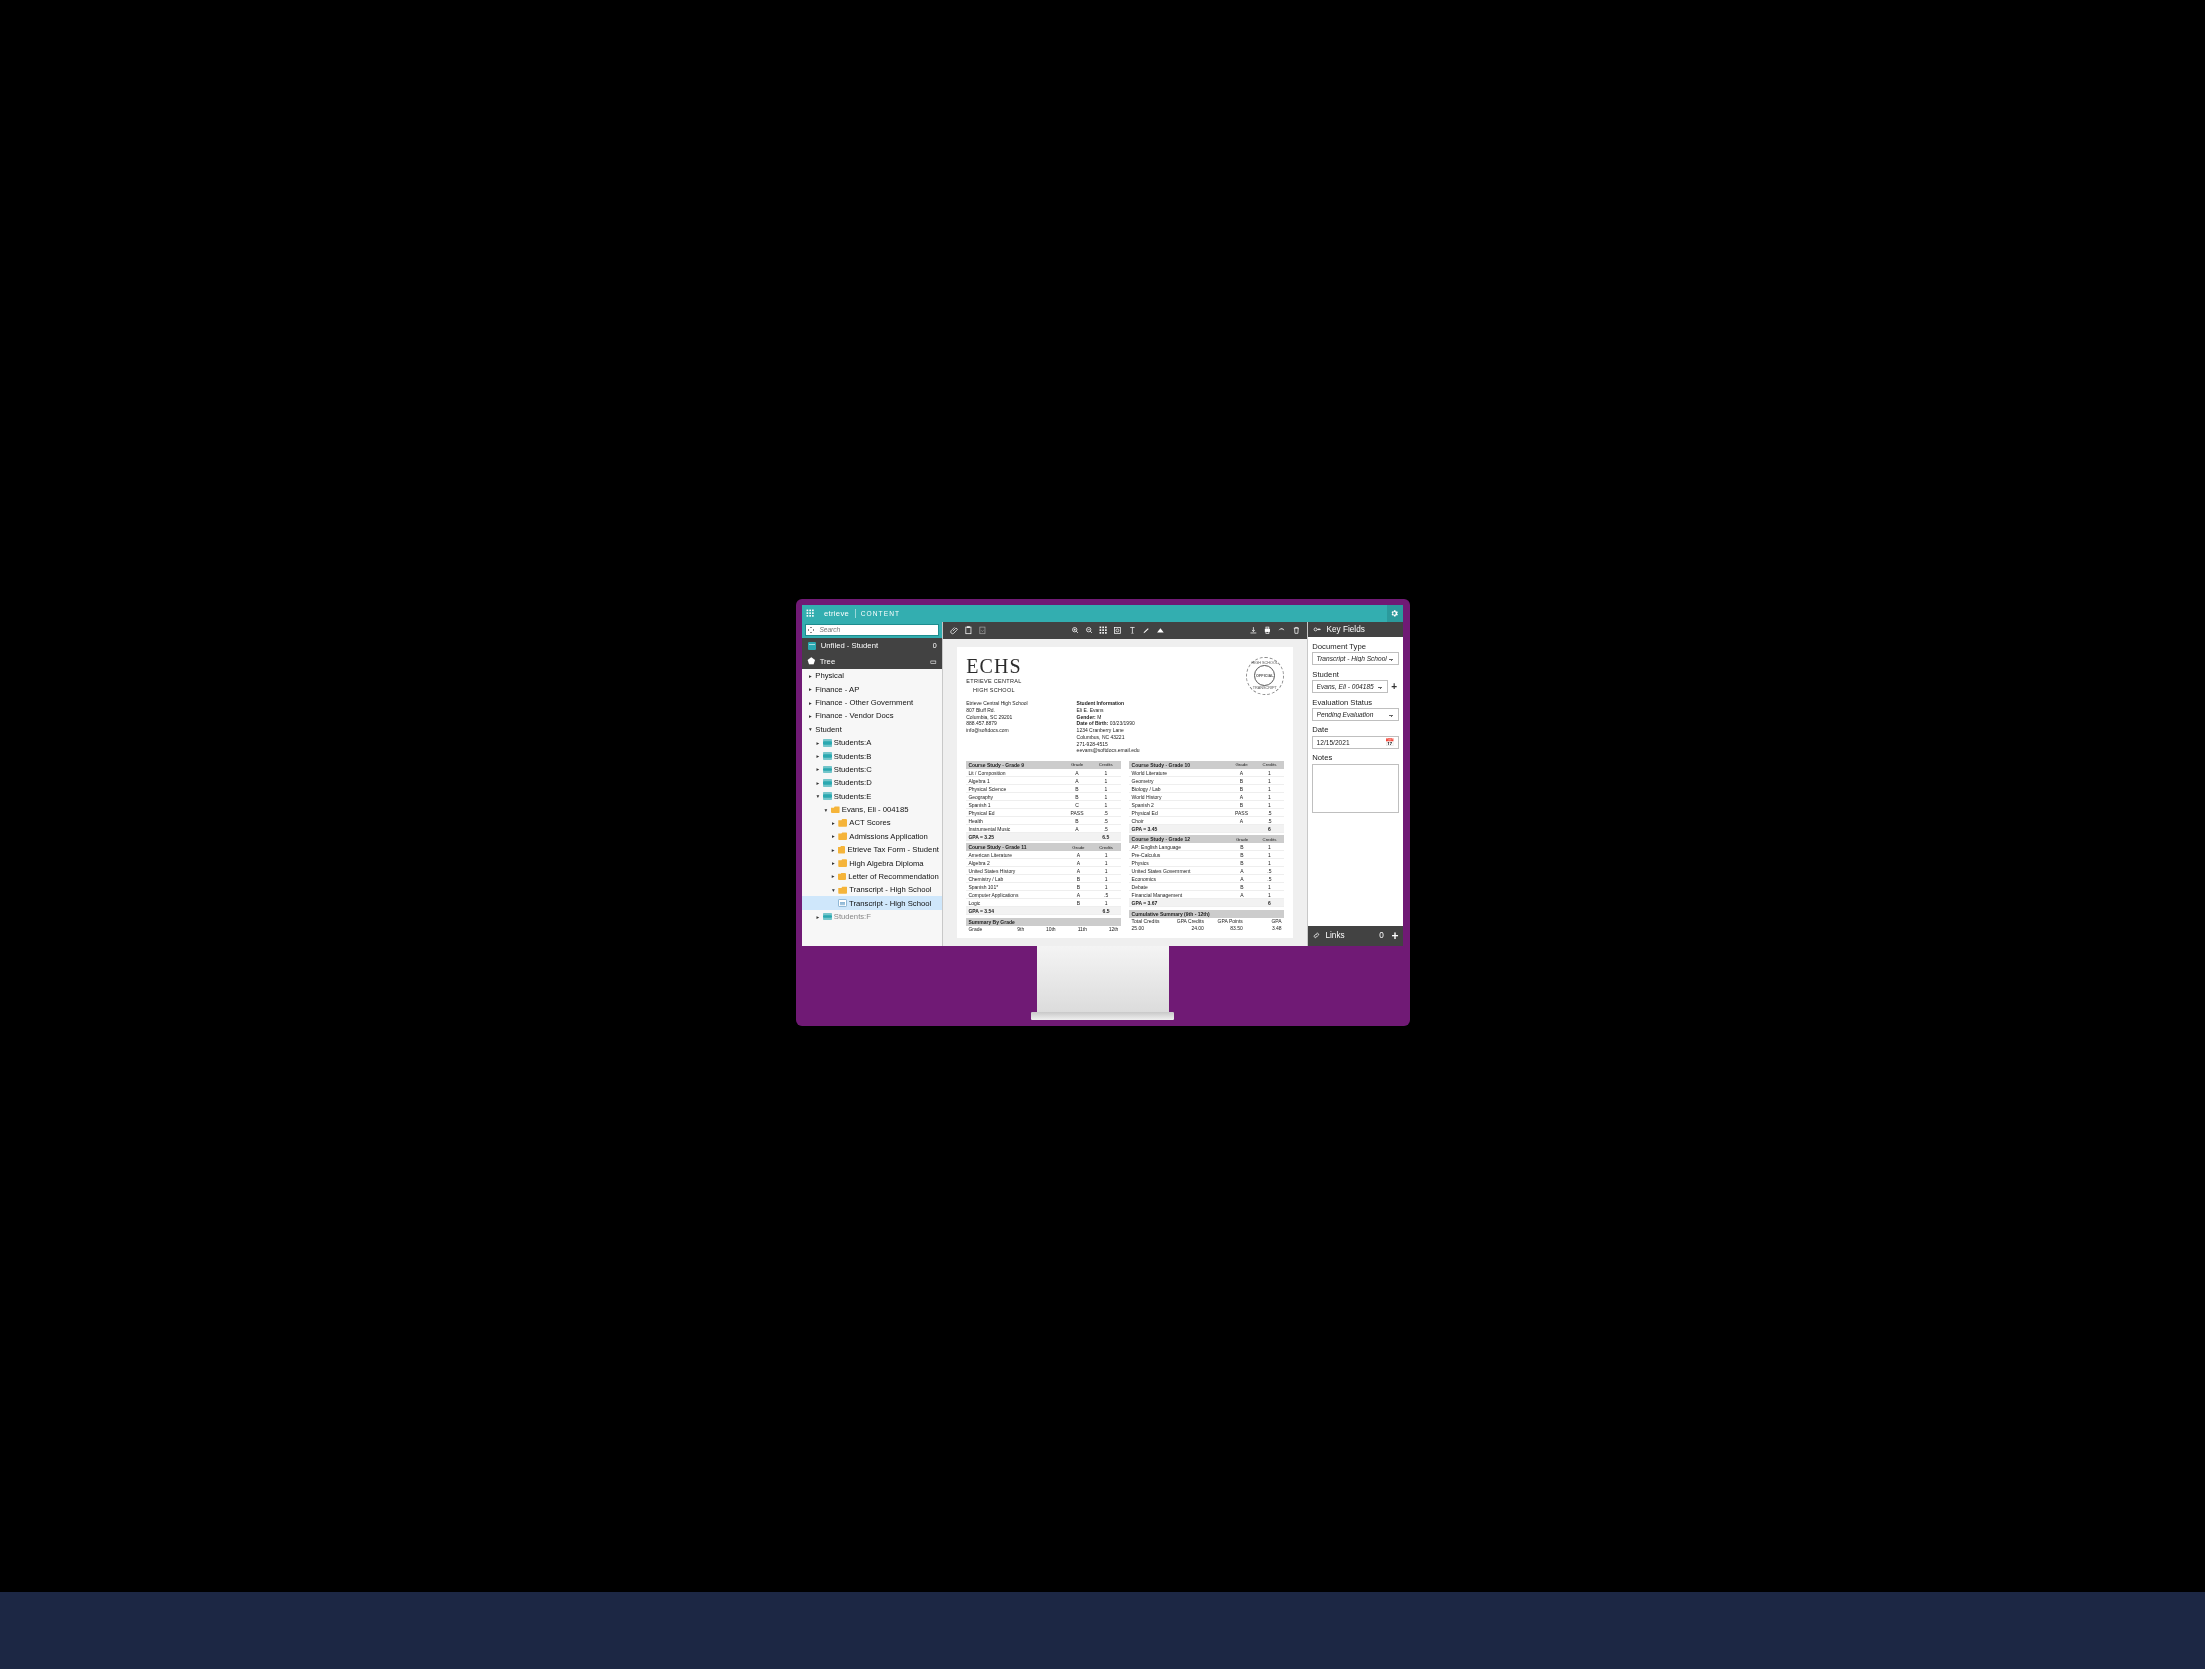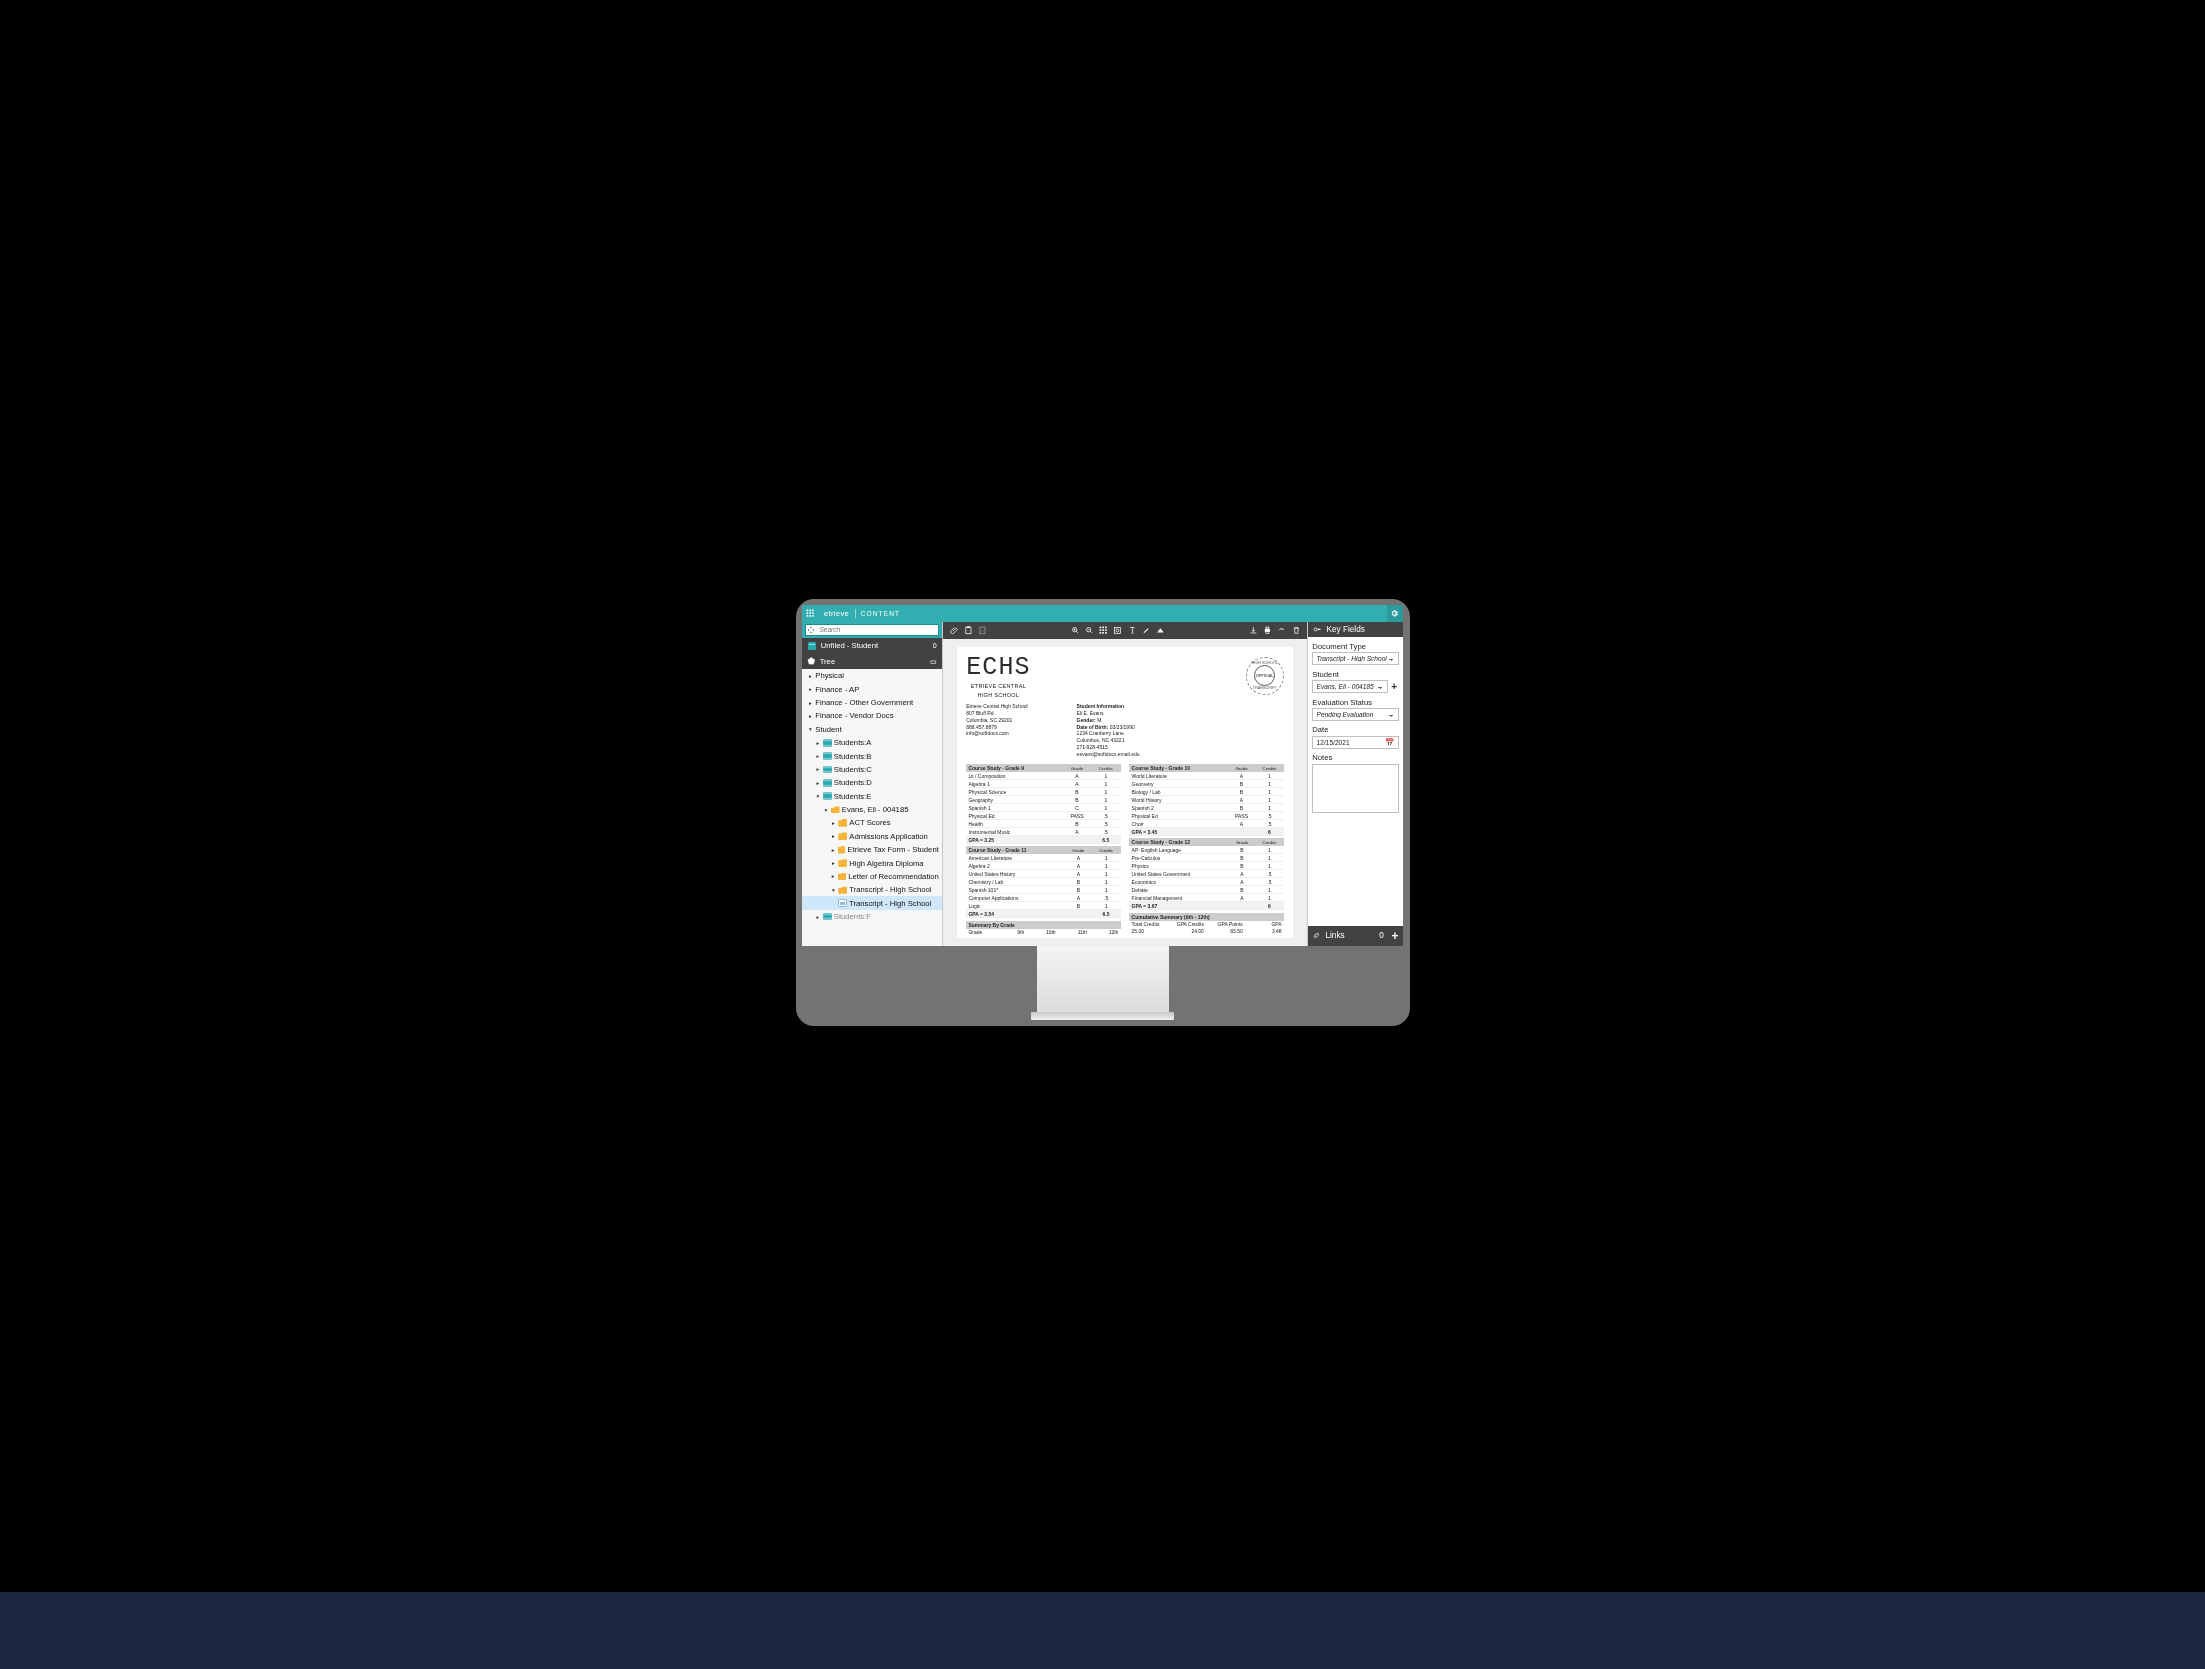--- a/index.html
+++ b/index.html
@@ -7,22 +7,22 @@
     font-family: Arial, Helvetica, sans-serif;
     background: #000;
     display: flex;
     align-items: center;
     justify-content: center;
     min-height: 100vh;
     padding: 22px 0 66px 0;
   }
   .monitor {
     width: 614px;
-    background: #737373;
-    border-radius: 18px;
+    background: #701a75;
+    border-radius: 6px;
     padding: 6.6px;
     box-shadow: 0 22px 44px rgba(0,0,0,.6);
     position: relative;
   }
   .screen {
     background: #fff;
     height: 341px;
     overflow: hidden;
     display: flex;
     flex-direction: column;
@@ -73,21 +73,21 @@
 
   
   .viewer { flex: 1; display: flex; flex-direction: column; background: #e8e8e8; min-width: 0; }
   .toolbar { background: #424242; height: 17.5px; display: flex; align-items: center; padding: 0 5.5px; gap: 3.3px; color: #fff; }
   .toolbar .spacer { flex: 1; }
   .tb-btn { width: 11px; height: 11px; display:flex; align-items:center; justify-content:center; cursor:pointer; color:#fff; font-size:8.8px; }
   .doc-page { flex: 1; overflow: auto; padding: 7.7px 14.3px; background: #efefef; }
   .page { background: #fff; width: 100%; height: 100%; padding: 10px 8.8px 4.4px 8.8px; font-size: 5px; color: #222; }
   .doc-head { display: flex; justify-content: space-between; align-items: flex-start; margin-bottom: 5.5px; }
   .logo-block { }
-  .logo-echs { font-family: Liberation Mono, monospace; font-size: 25px; letter-spacing: 1.1px; color: #2c2c2c; line-height: .9; }
+  .logo-echs { font-family: Liberation Serif, serif; font-size: 20px; letter-spacing: 1.1px; color: #2c2c2c; line-height: .9; }
   .logo-sub { font-family: 'Arial Black', sans-serif; font-size: 5.5px; text-align: center; letter-spacing: 0.3px; margin-top: 3.3px; }
   .seal { width: 38px; height: 38px; border: 0.5px dashed #888; border-radius: 50%; display:flex; align-items:center; justify-content:center; color:#555; font-size: 3.8px; text-align:center; flex-direction:column; }
   .seal .official { border:0.5px solid #555; border-radius:50%; width:21px;height:21px; display:flex;align-items:center;justify-content:center; font-weight:bold; font-size: 3.8px;}
   .info-row { display:flex; gap: 49px; margin-top: 5.5px; margin-bottom: 6.6px; font-size: 5px; line-height: 1.35; }
   .info-row b { font-weight: bold; }
   .tables-row { display:flex; gap: 8.8px; }
   .col { flex:1; }
   table.ct { width: 100%; border-collapse: collapse; font-size: 5px; }
   table.ct th { background:#ccc; text-align:left; padding:1.1px 2.2px; font-size: 5px; }
   table.ct th.sm { text-align:center; font-weight:normal; font-size:4.4px; }

